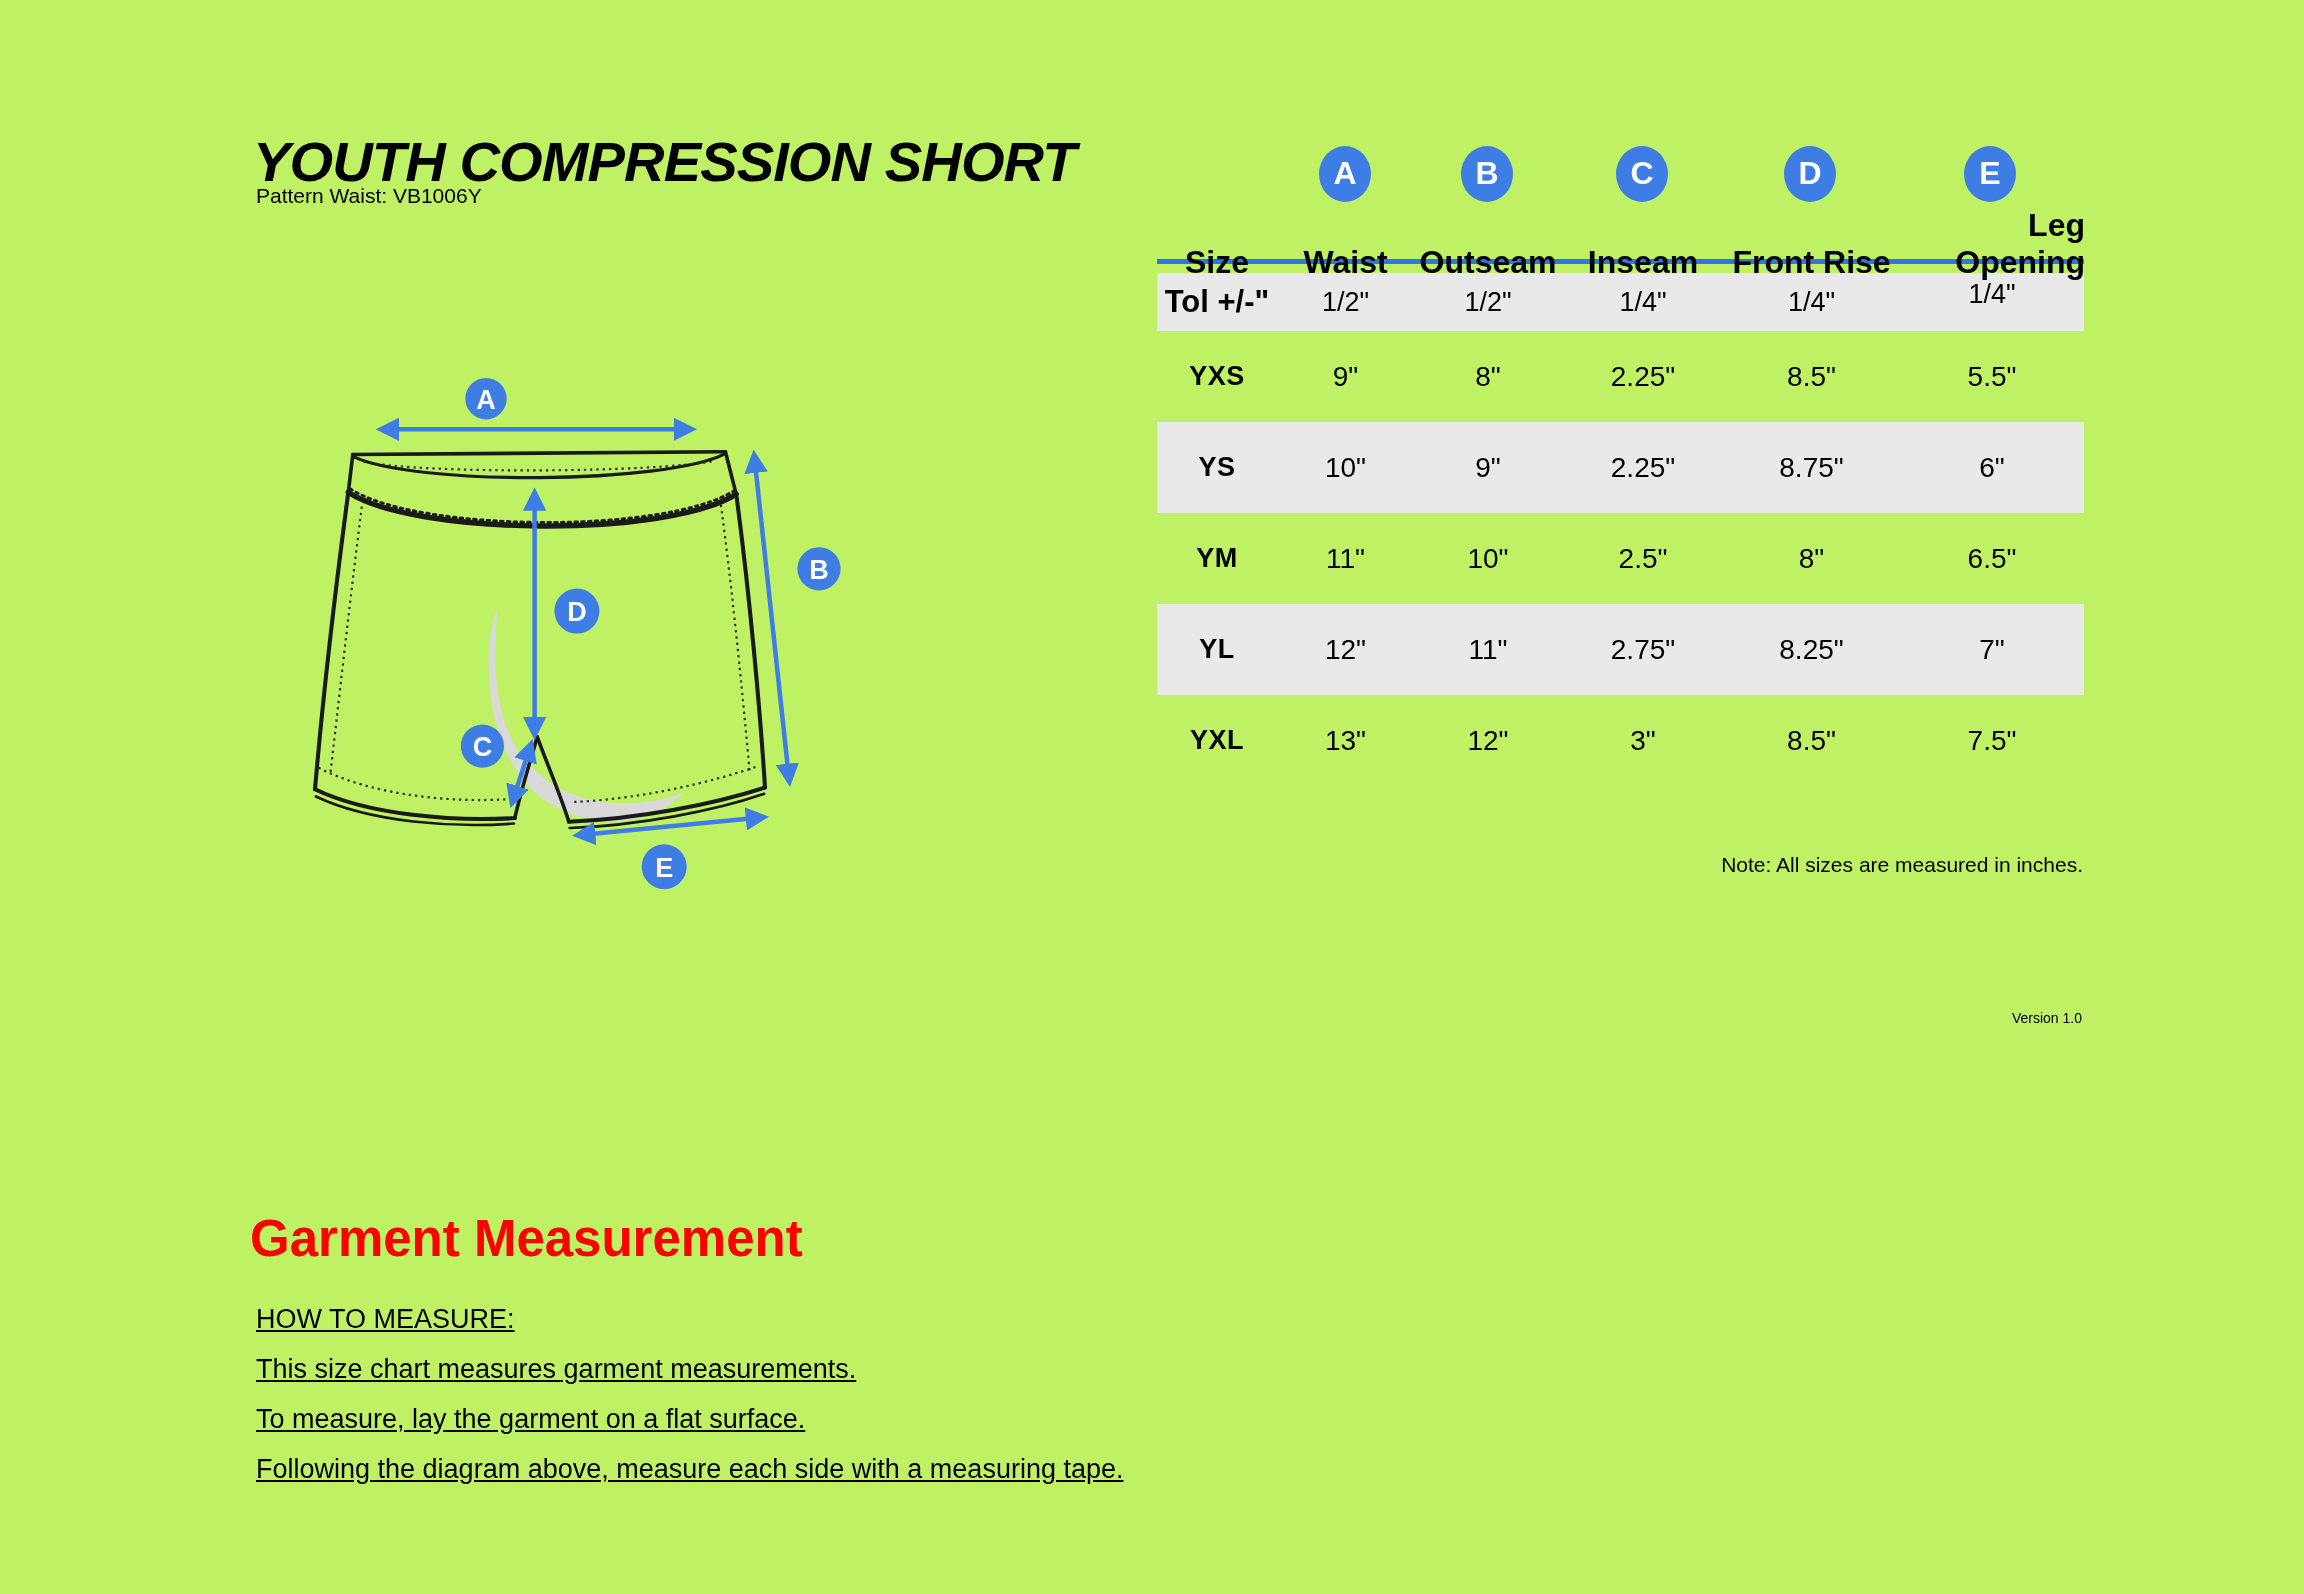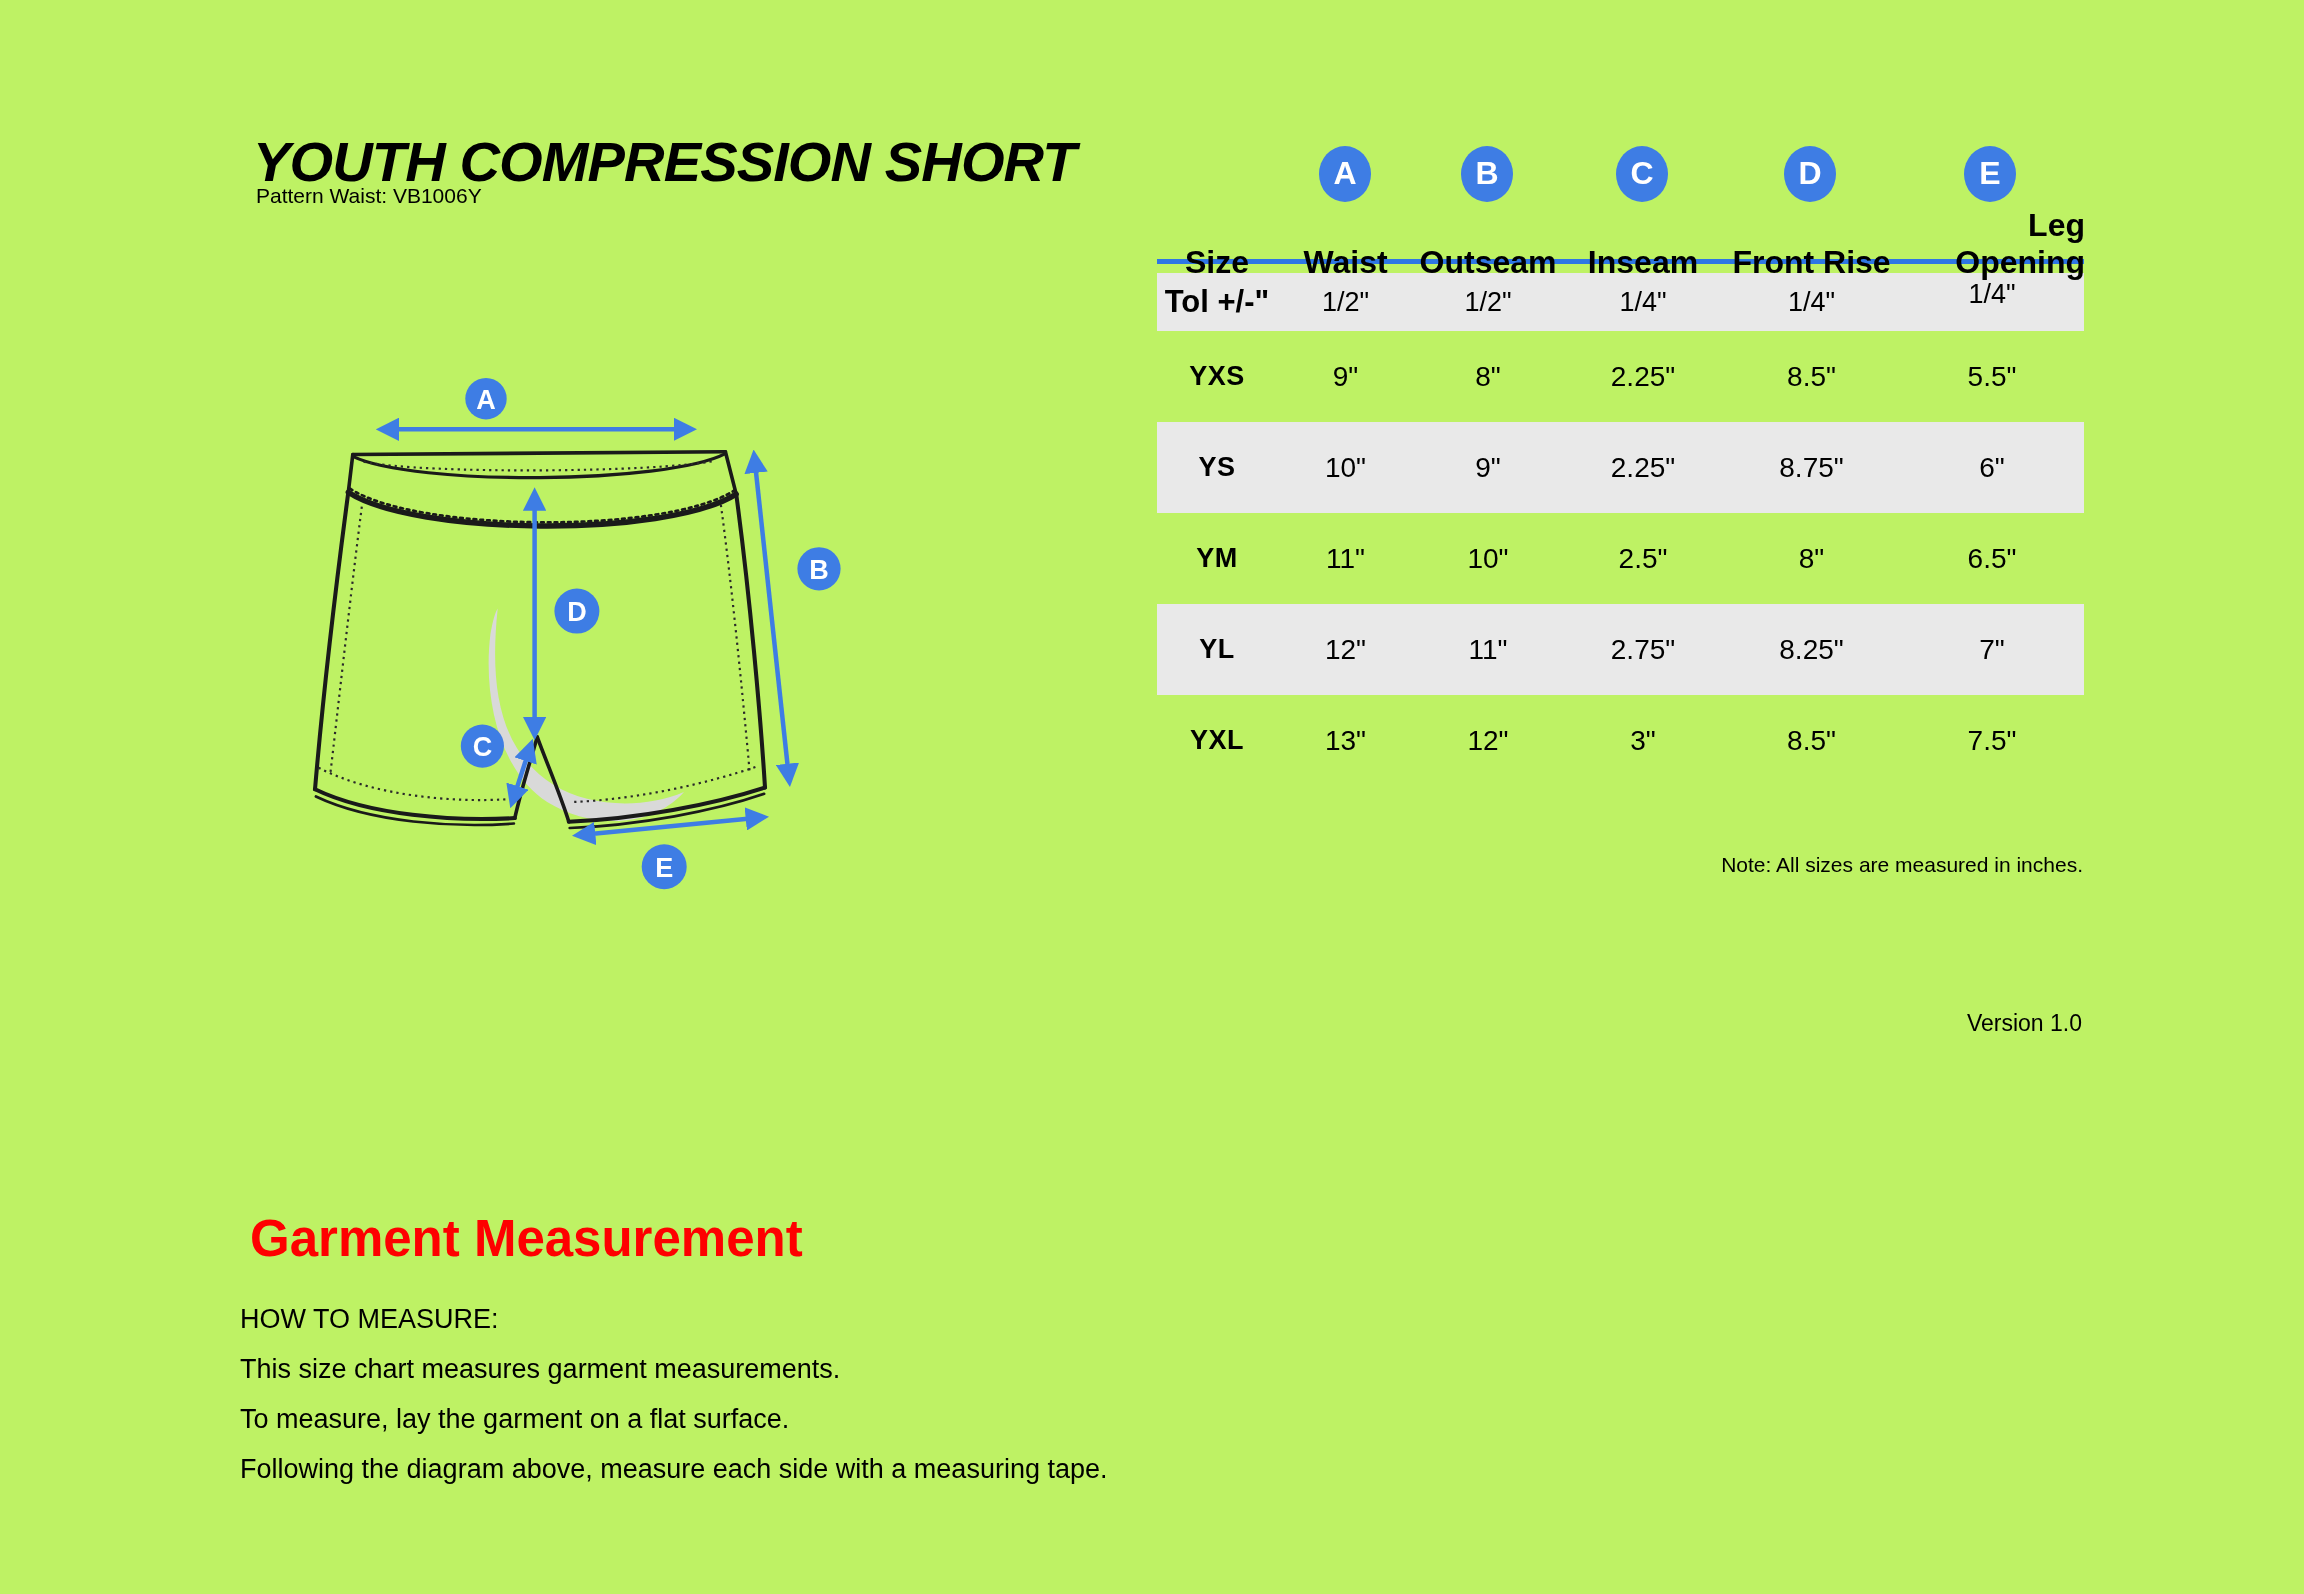--- a/index.html
+++ b/index.html
@@ -36,26 +36,26 @@
 
   .tol-row { height:58px; background:#e9e9e9; font-size:27px; margin-top:9px; }
   .tol-row .tol-label { font-weight:bold; font-size:31px; }
   .raise { transform:translateY(-8px); }
 
   .trow { height:91px; font-size:28px; }
   .trow.gray { background:#e9e9e9; }
   .trow .size { font-weight:bold; font-size:27px; letter-spacing:0.5px; }
 
   .table-note { position:absolute; top:853px; right:221px; font-size:21px; }
-  .version { position:absolute; top:1010px; right:222px; font-size:23px; }
+  .version { position:absolute; top:1010px; right:222px; font-size:14px; }
 
   
   .gm-heading { position:absolute; left:250px; top:1213px; font-size:51px; line-height:51px;
     font-weight:bold; color:#fe0000; white-space:nowrap; }
-  .howto { position:absolute; left:240px; top:1294px; font-size:27px; line-height:50px; }
+  .howto { position:absolute; left:256px; top:1294px; font-size:27px; line-height:50px;text-decoration:underline; }
 </style>
 </head>
 <body>
 
 <div class="page">
 
   <div class="title">YOUTH COMPRESSION SHORT</div>
   <div class="pattern-code">Pattern Waist: VB1006Y</div>
 
   <svg class="diagram-svg" width="558" height="558" viewBox="330 420 620 620">

